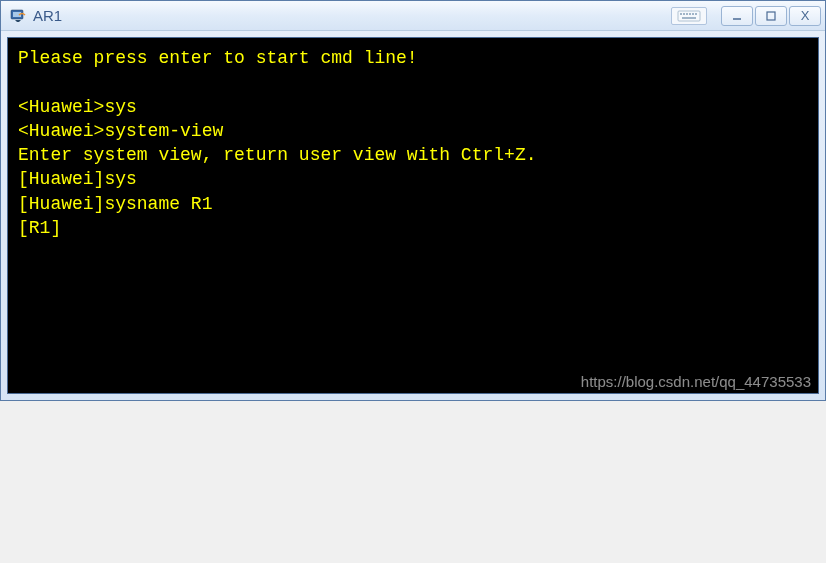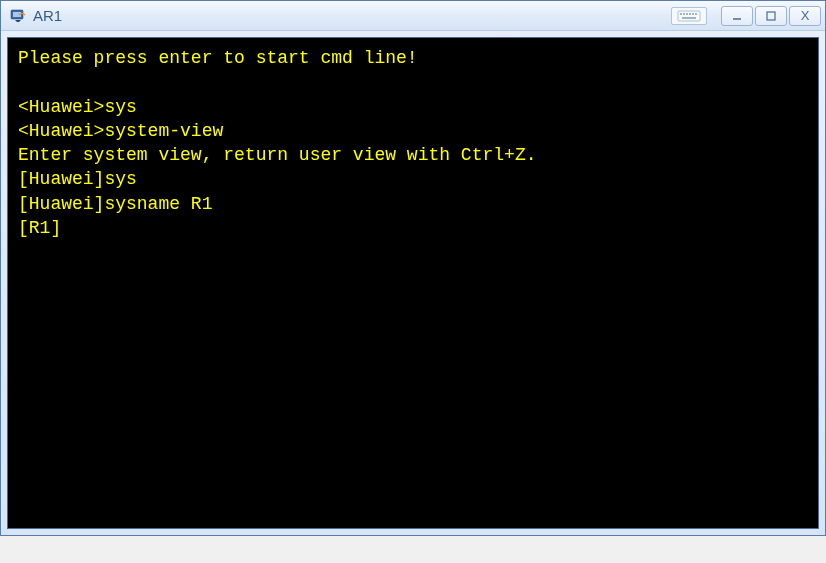--- a/index.html
+++ b/index.html
@@ -9,21 +9,21 @@
     }
     body {
       width: 826px;
       height: 563px;
       background: #f0f0f0;
       font-family: "Segoe UI", Tahoma, sans-serif;
       position: relative;
     }
     .window {
       width: 826px;
-      height: 536px;
+      height: 401px;
       background: linear-gradient(to bottom, #e8f0fa 0%, #d6e4f5 100%);
       border: 1px solid #5a7ca8;
       display: flex;
       flex-direction: column;
       position: relative;
     }
     .titlebar {
       height: 30px;
       display: flex;
       align-items: center;
@@ -147,13 +147,14 @@
       <div class="win-btn">
         <span style="font-size:13px;font-weight:400;">X</span>
       </div>
     </div>
   </div>
 
   <div class="terminal-wrap">
     <div class="terminal" id="terminal"><span class="terminal-line">Please press enter to start cmd line!</span><span class="terminal-line"></span><span class="terminal-line">&lt;Huawei&gt;sys</span><span class="terminal-line">&lt;Huawei&gt;system-view</span><span class="terminal-line">Enter system view, return user view with Ctrl+Z.</span><span class="terminal-line">[Huawei]sys</span><span class="terminal-line">[Huawei]sysname R1</span><span class="terminal-line">[R1]</span></div>
   </div>
 
+  <div class="watermark">https://blog.csdn.net/qq_44735533</div>
 </div>
 
 </body></html>

